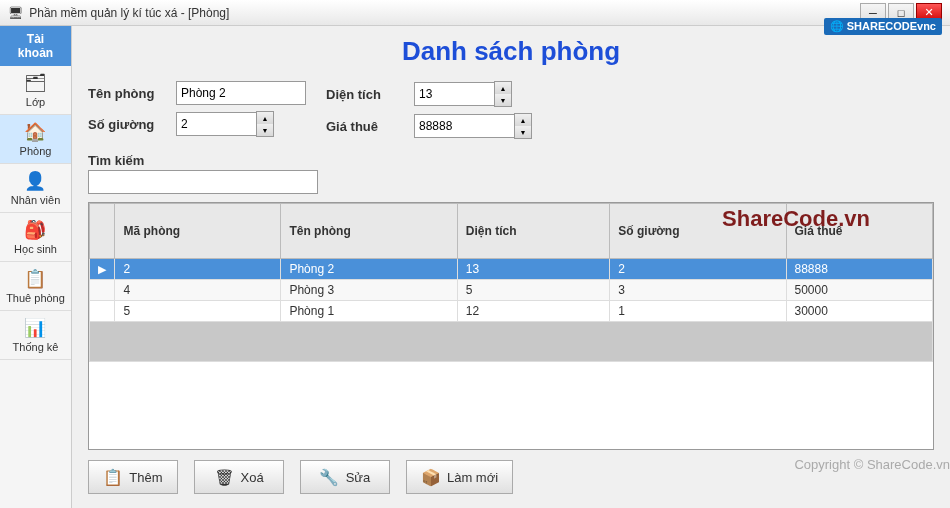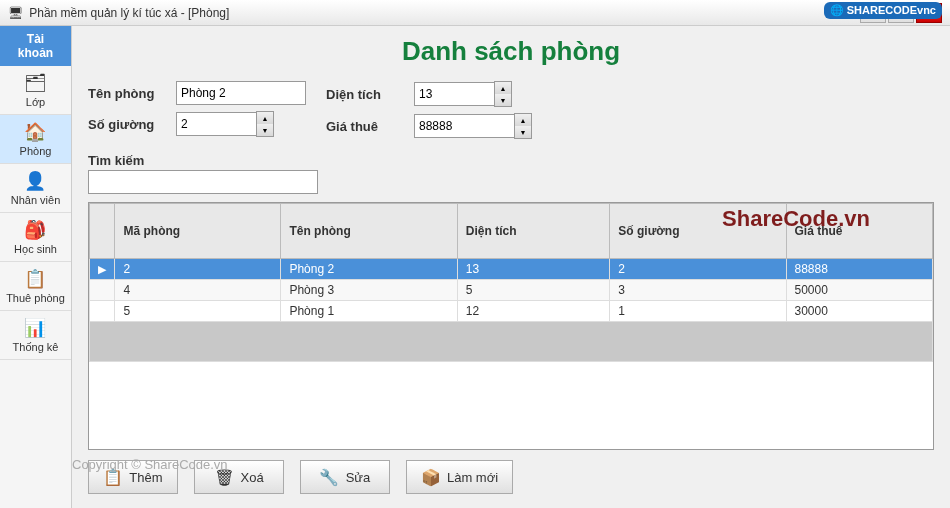--- a/index.html
+++ b/index.html
@@ -103,30 +103,30 @@
       font-weight: bold;
       pointer-events: none;
       user-select: none;
     }
 
     .copyright {
       position: absolute;
       bottom: 36px;
       left: 0;
       right: 0;
-      text-align: left;
+      text-align: right;
       color: #aaa;
       font-size: 13px;
     }
 
     
     .page-title {
       text-align: center;
       font-size: 26px;
-      color: #15803d;
+      color: #1d4ed8;
       font-weight: bold;
       margin-bottom: 14px;
     }
 
     
     .form-section {
       display: flex;
       gap: 20px;
       margin-bottom: 8px;
     }
@@ -286,21 +286,21 @@
 
 <div class="title-bar">
   <span style="margin-right:6px;">🖥</span>
   <span>Phần mềm quản lý kí túc xá - [Phòng]</span>
   <div class="title-bar-controls">
     <button class="title-bar-btn">─</button>
     <button class="title-bar-btn">□</button>
     <button class="title-bar-btn" style="background:linear-gradient(to bottom,#f55,#c00);color:white;border-color:#900;">✕</button>
   </div>
 
-  <div class="logo-area" style="position:fixed;top:2px;right:8px;z-index:100;border-radius:6px;">
+  <div class="logo-area" style="position:fixed;top:18px;right:8px;z-index:100;">
     <span>🌐</span>
     <span>SHARECODEvnc</span>
   </div>
 </div>
 
 <div class="app-wrapper">
 
   <div class="sidebar">
     <div class="sidebar-header">Tài khoản</div>
 

